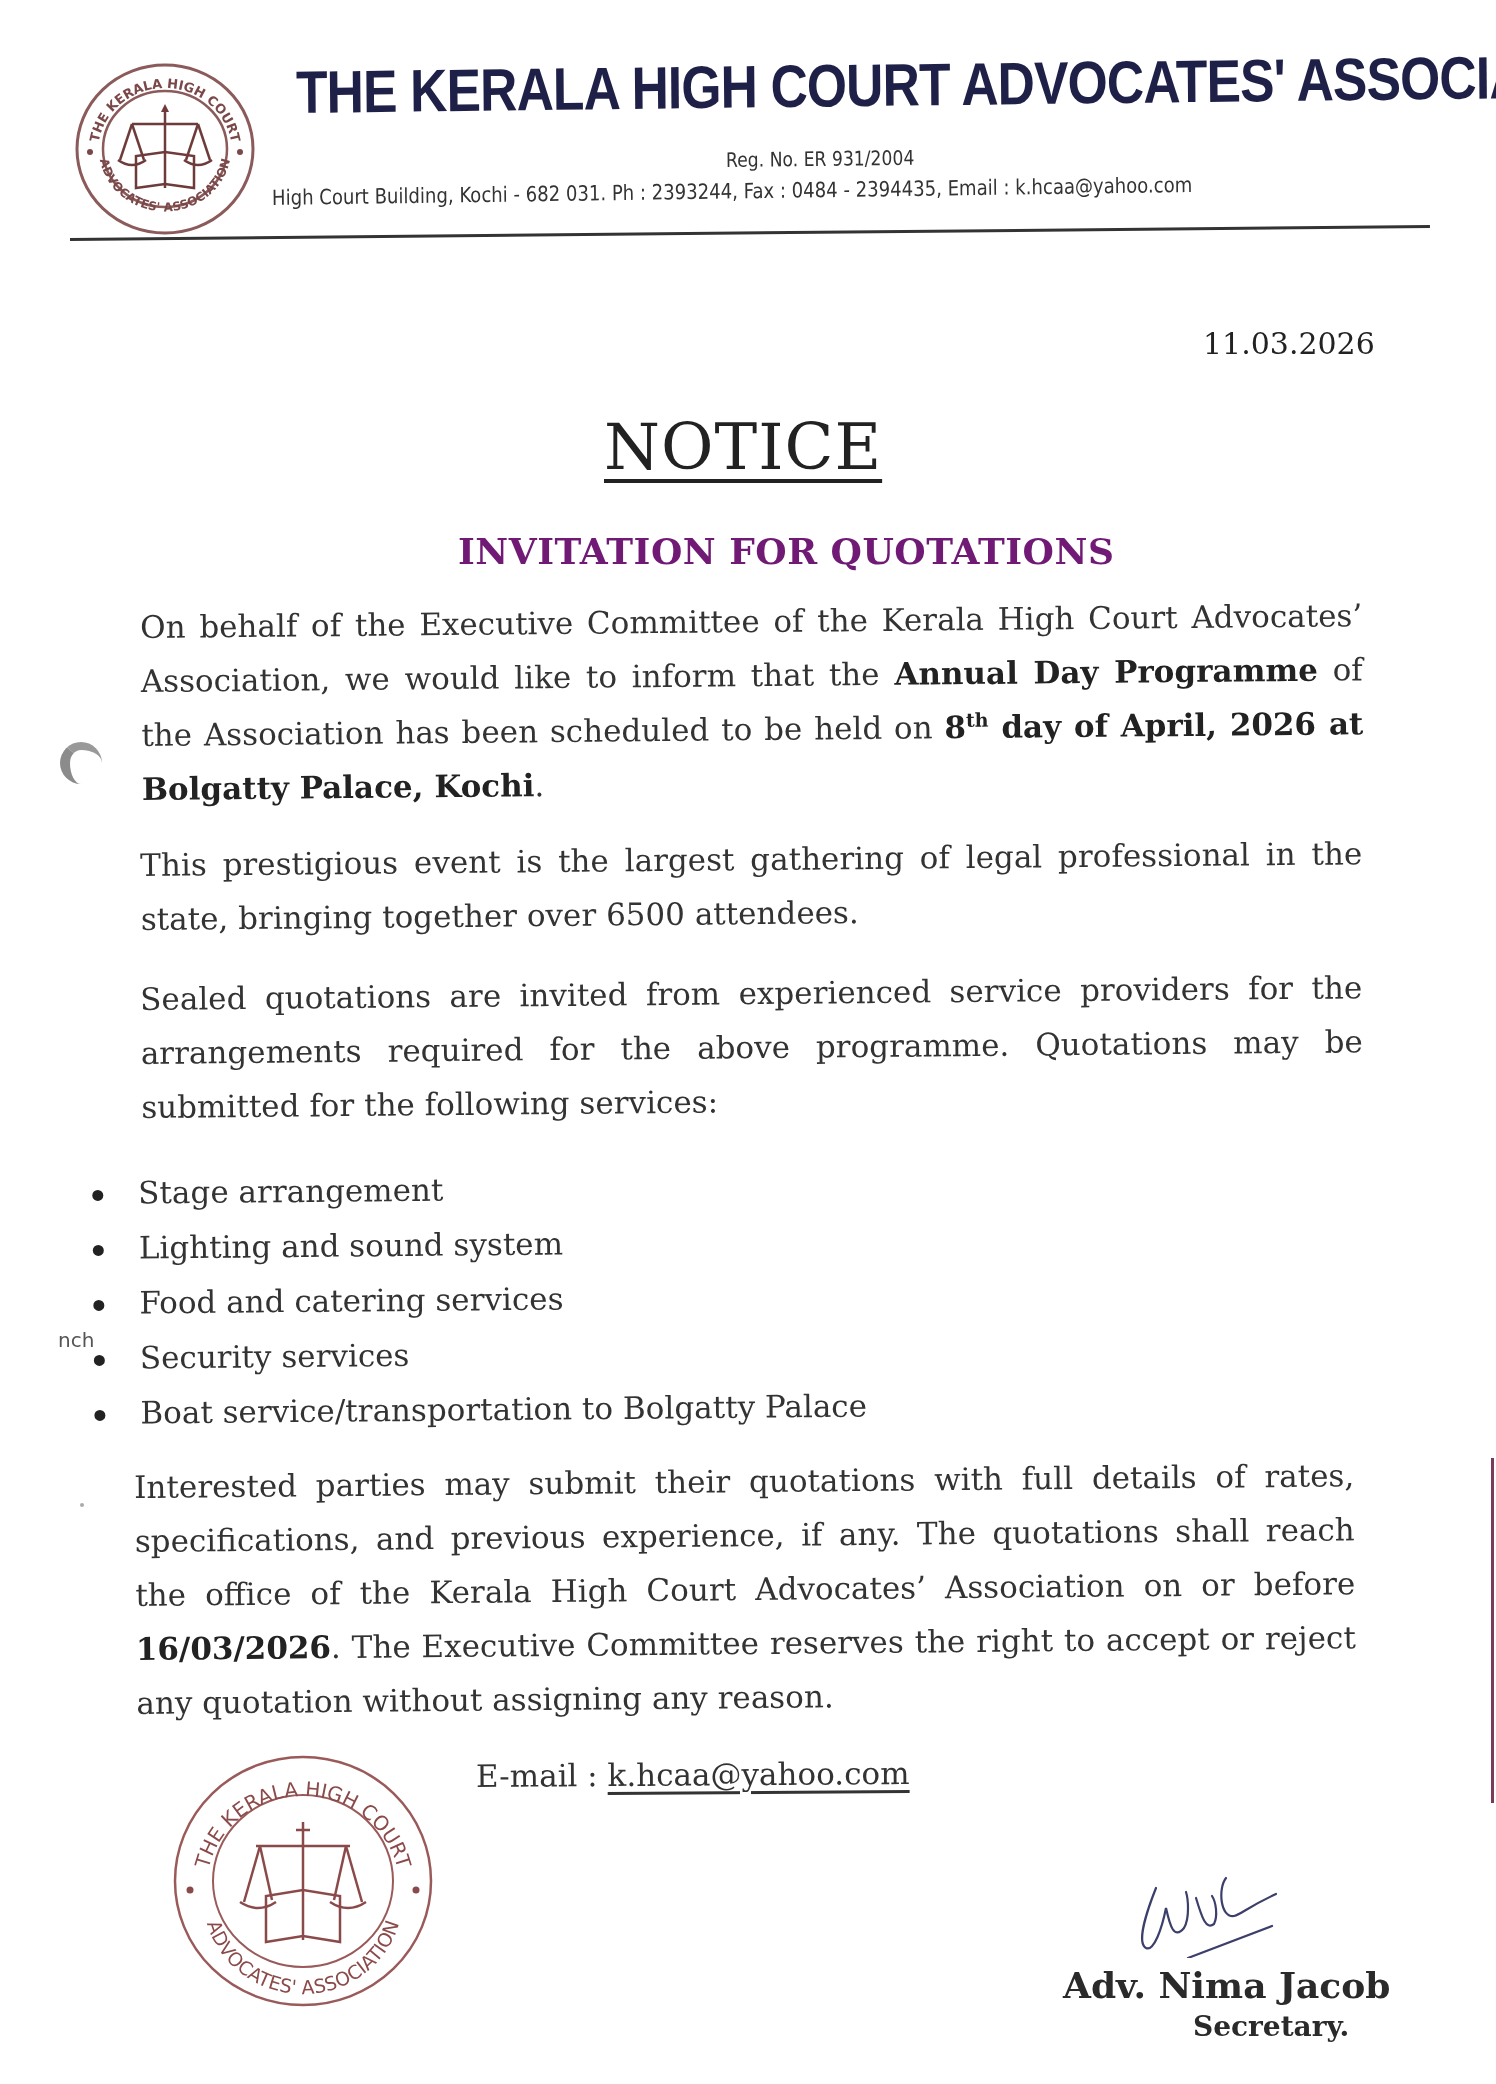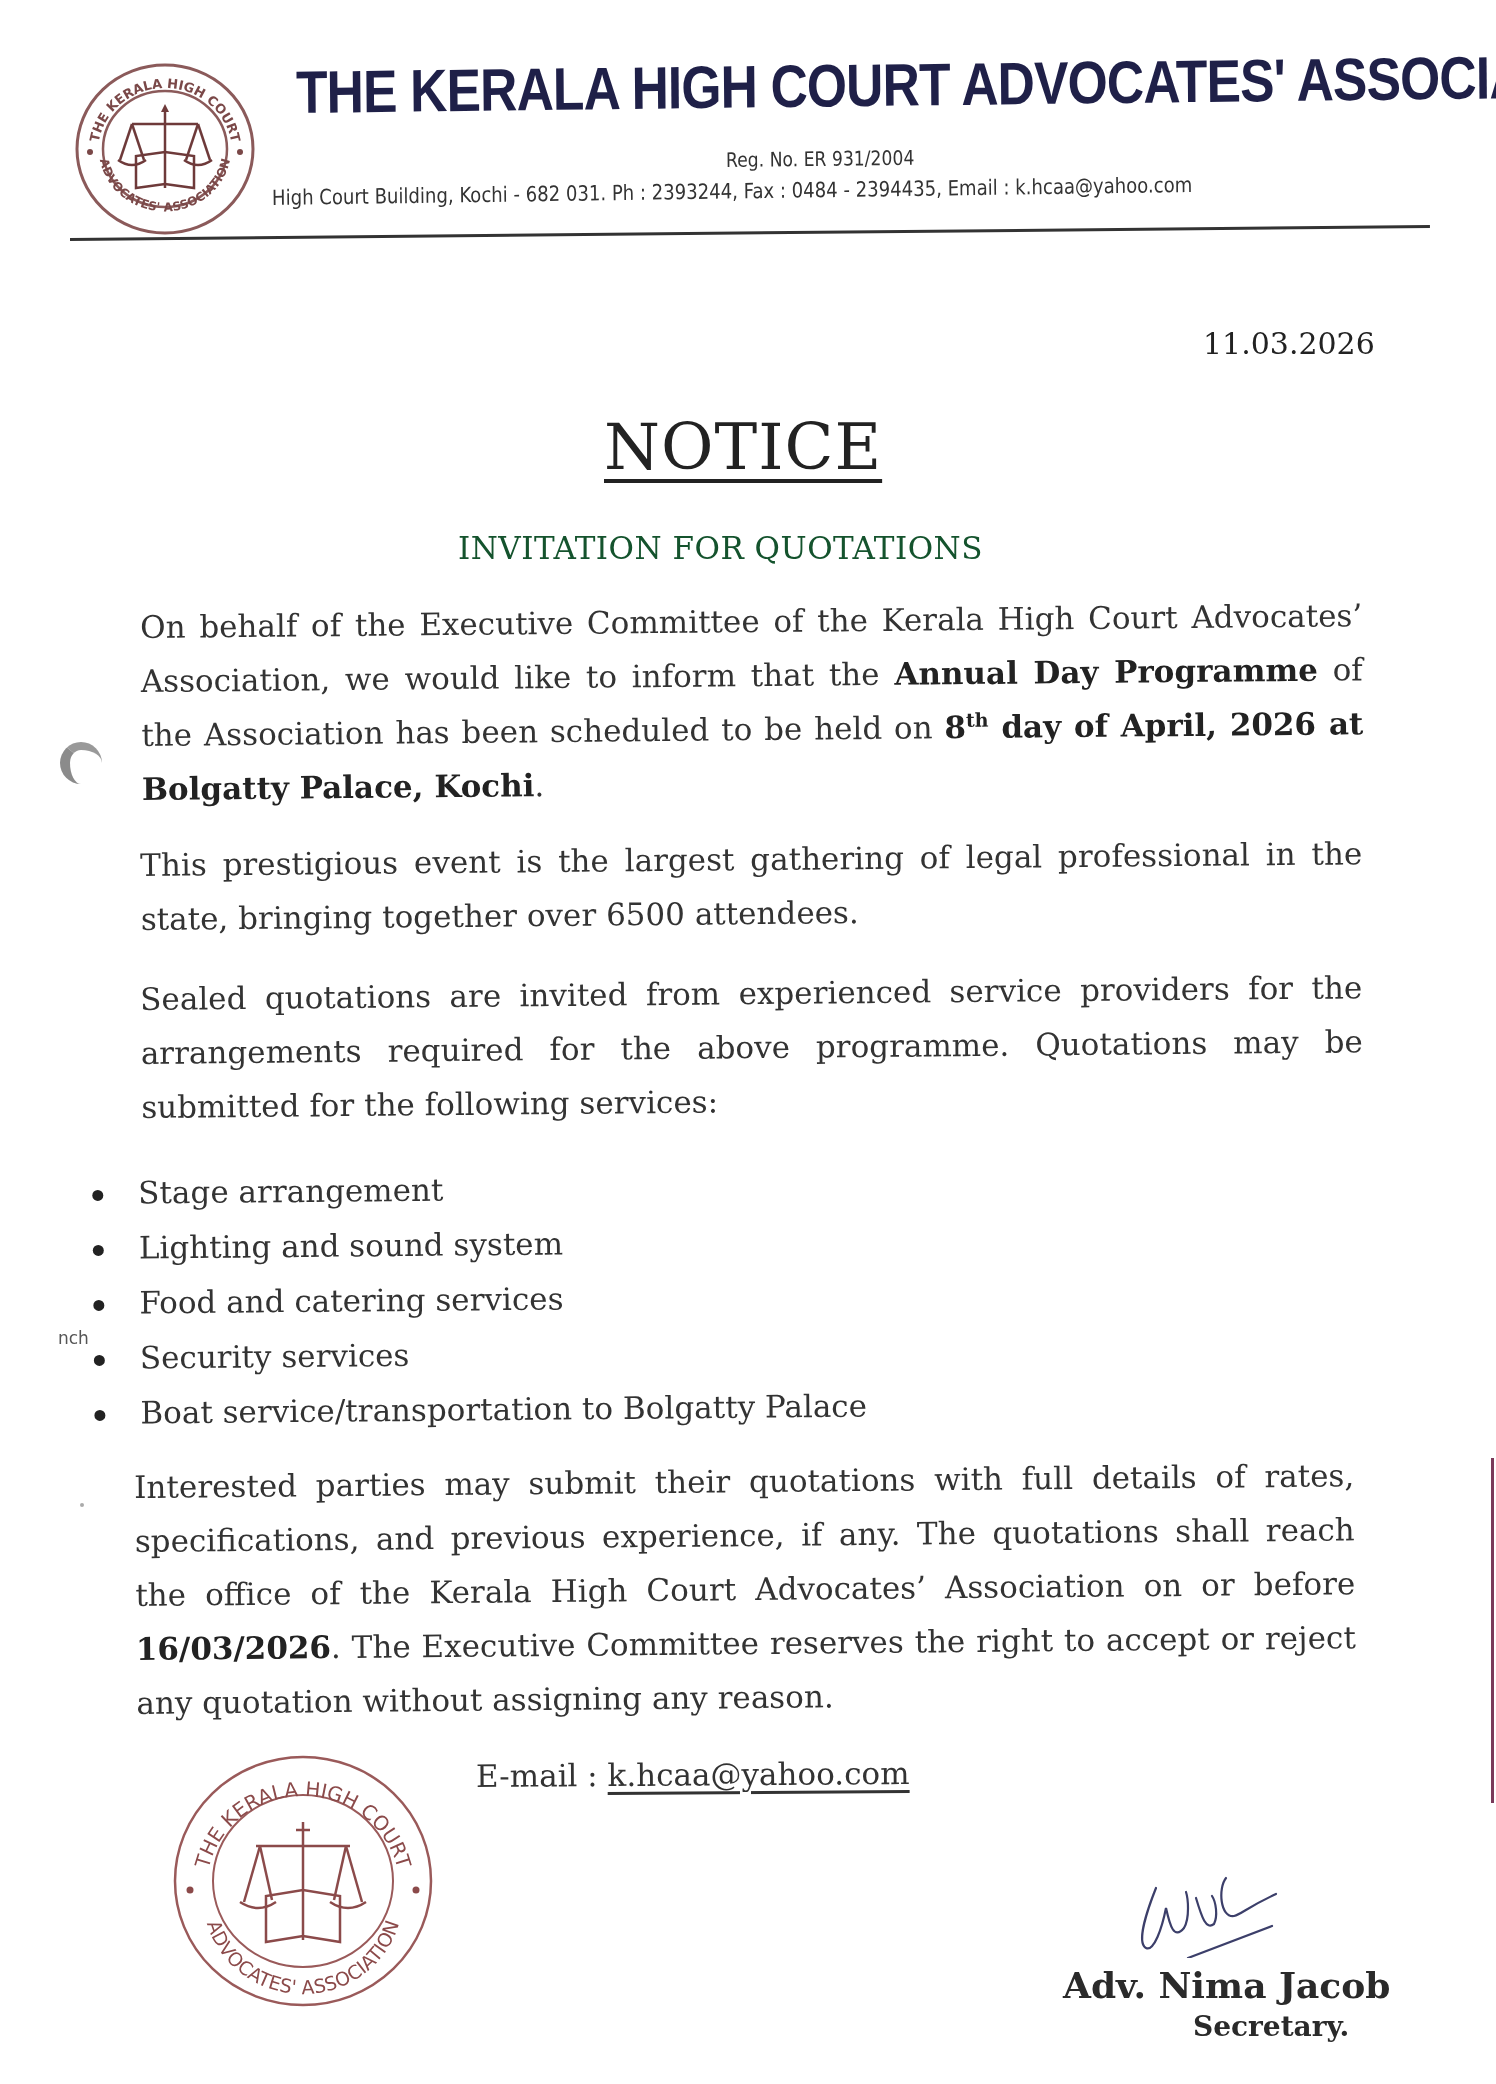--- a/index.html
+++ b/index.html
@@ -33,21 +33,21 @@
   }
 
   
   .serif { font-family: "DejaVu Serif", serif; }
   .date { left: 1203px; top: 326px; font-size: 30px; color: #222; }
   .notice-title {
     left: 604px; top: 410px; font-size: 64px; color: #222;
     text-decoration: underline; text-decoration-thickness: 4px; text-underline-offset: 10px;
     letter-spacing: 1px;
   }
-  .subtitle { left: 458px; top: 530px; font-size: 31px; font-weight: normal; color: #14532d; letter-spacing: 0.5px; }
+  .subtitle { left: 458px; top: 530px; font-size: 36px; font-weight: bold; color: #701a75; letter-spacing: 0.5px; }
 
   .para {
     font-family: "DejaVu Serif", serif; font-size: 31px; line-height: 54px; color: #333;
     text-align: justify; text-align-last: left;
     transform: rotate(-0.55deg); transform-origin: left top;
   }
   .para b { color: #222; }
   .para sup { font-size: 19px; line-height: 0; }
   .p1 { left: 140px; top: 600px; width: 1222px; }
   .p2 { left: 140px; top: 838px; width: 1222px; }
@@ -68,21 +68,21 @@
   .email-line { left: 476px; top: 1758px; font-family: "DejaVu Serif", serif; font-size: 31px; color: #333; transform: rotate(-0.4deg); transform-origin: left center;}
   .email-link { color: #333; text-decoration: underline; text-underline-offset: 6px; }
   .seal-bottom { left: 168px; top: 1750px; width: 270px; height: 262px; }
   .signature { left: 1126px; top: 1868px; width: 170px; height: 90px; }
   .signer-name { left: 1063px; top: 1964px; font-family: "DejaVu Serif", serif; font-weight: bold; font-size: 36px; color: #2a2a2a; }
   .signer-title { left: 1180px; top: 2010px; font-family: "DejaVu Serif", serif; font-weight: bold; font-size: 28px; color: #2a2a2a; margin-left: 13px; }
 
   
   .punch-hole { left: 60px; top: 742px; width: 42px; height: 42px; border-radius: 50%;
     border-left: 10px solid #777; border-top: 8px solid #888; border-right: 0; border-bottom: 0; box-sizing: border-box; opacity: 0.85; }
-  .ghost-text { left: 58px; top: 1328px; font-family: "DejaVu Sans", sans-serif; font-size: 17px; color: #555; }
+  .ghost-text { left: 58px; top: 1328px; font-family: "DejaVu Sans", sans-serif; font-size: 20px; color: #555; }
   .stray-dot { left: 80px; top: 1503px; width: 4px; height: 4px; border-radius: 50%; background: #aaa; }
   .edge-line { left: 1491px; top: 1458px; width: 3px; height: 345px; background: #7a3a5a; }
 </style>
 </head>
 <body>
 
 <div class="abs logo-top">
   <svg viewBox="0 0 190 178" width="190" height="178">
     <defs>
       <path id="topArc" d="M 28 92 A 67 64 0 0 1 162 92"></path>

